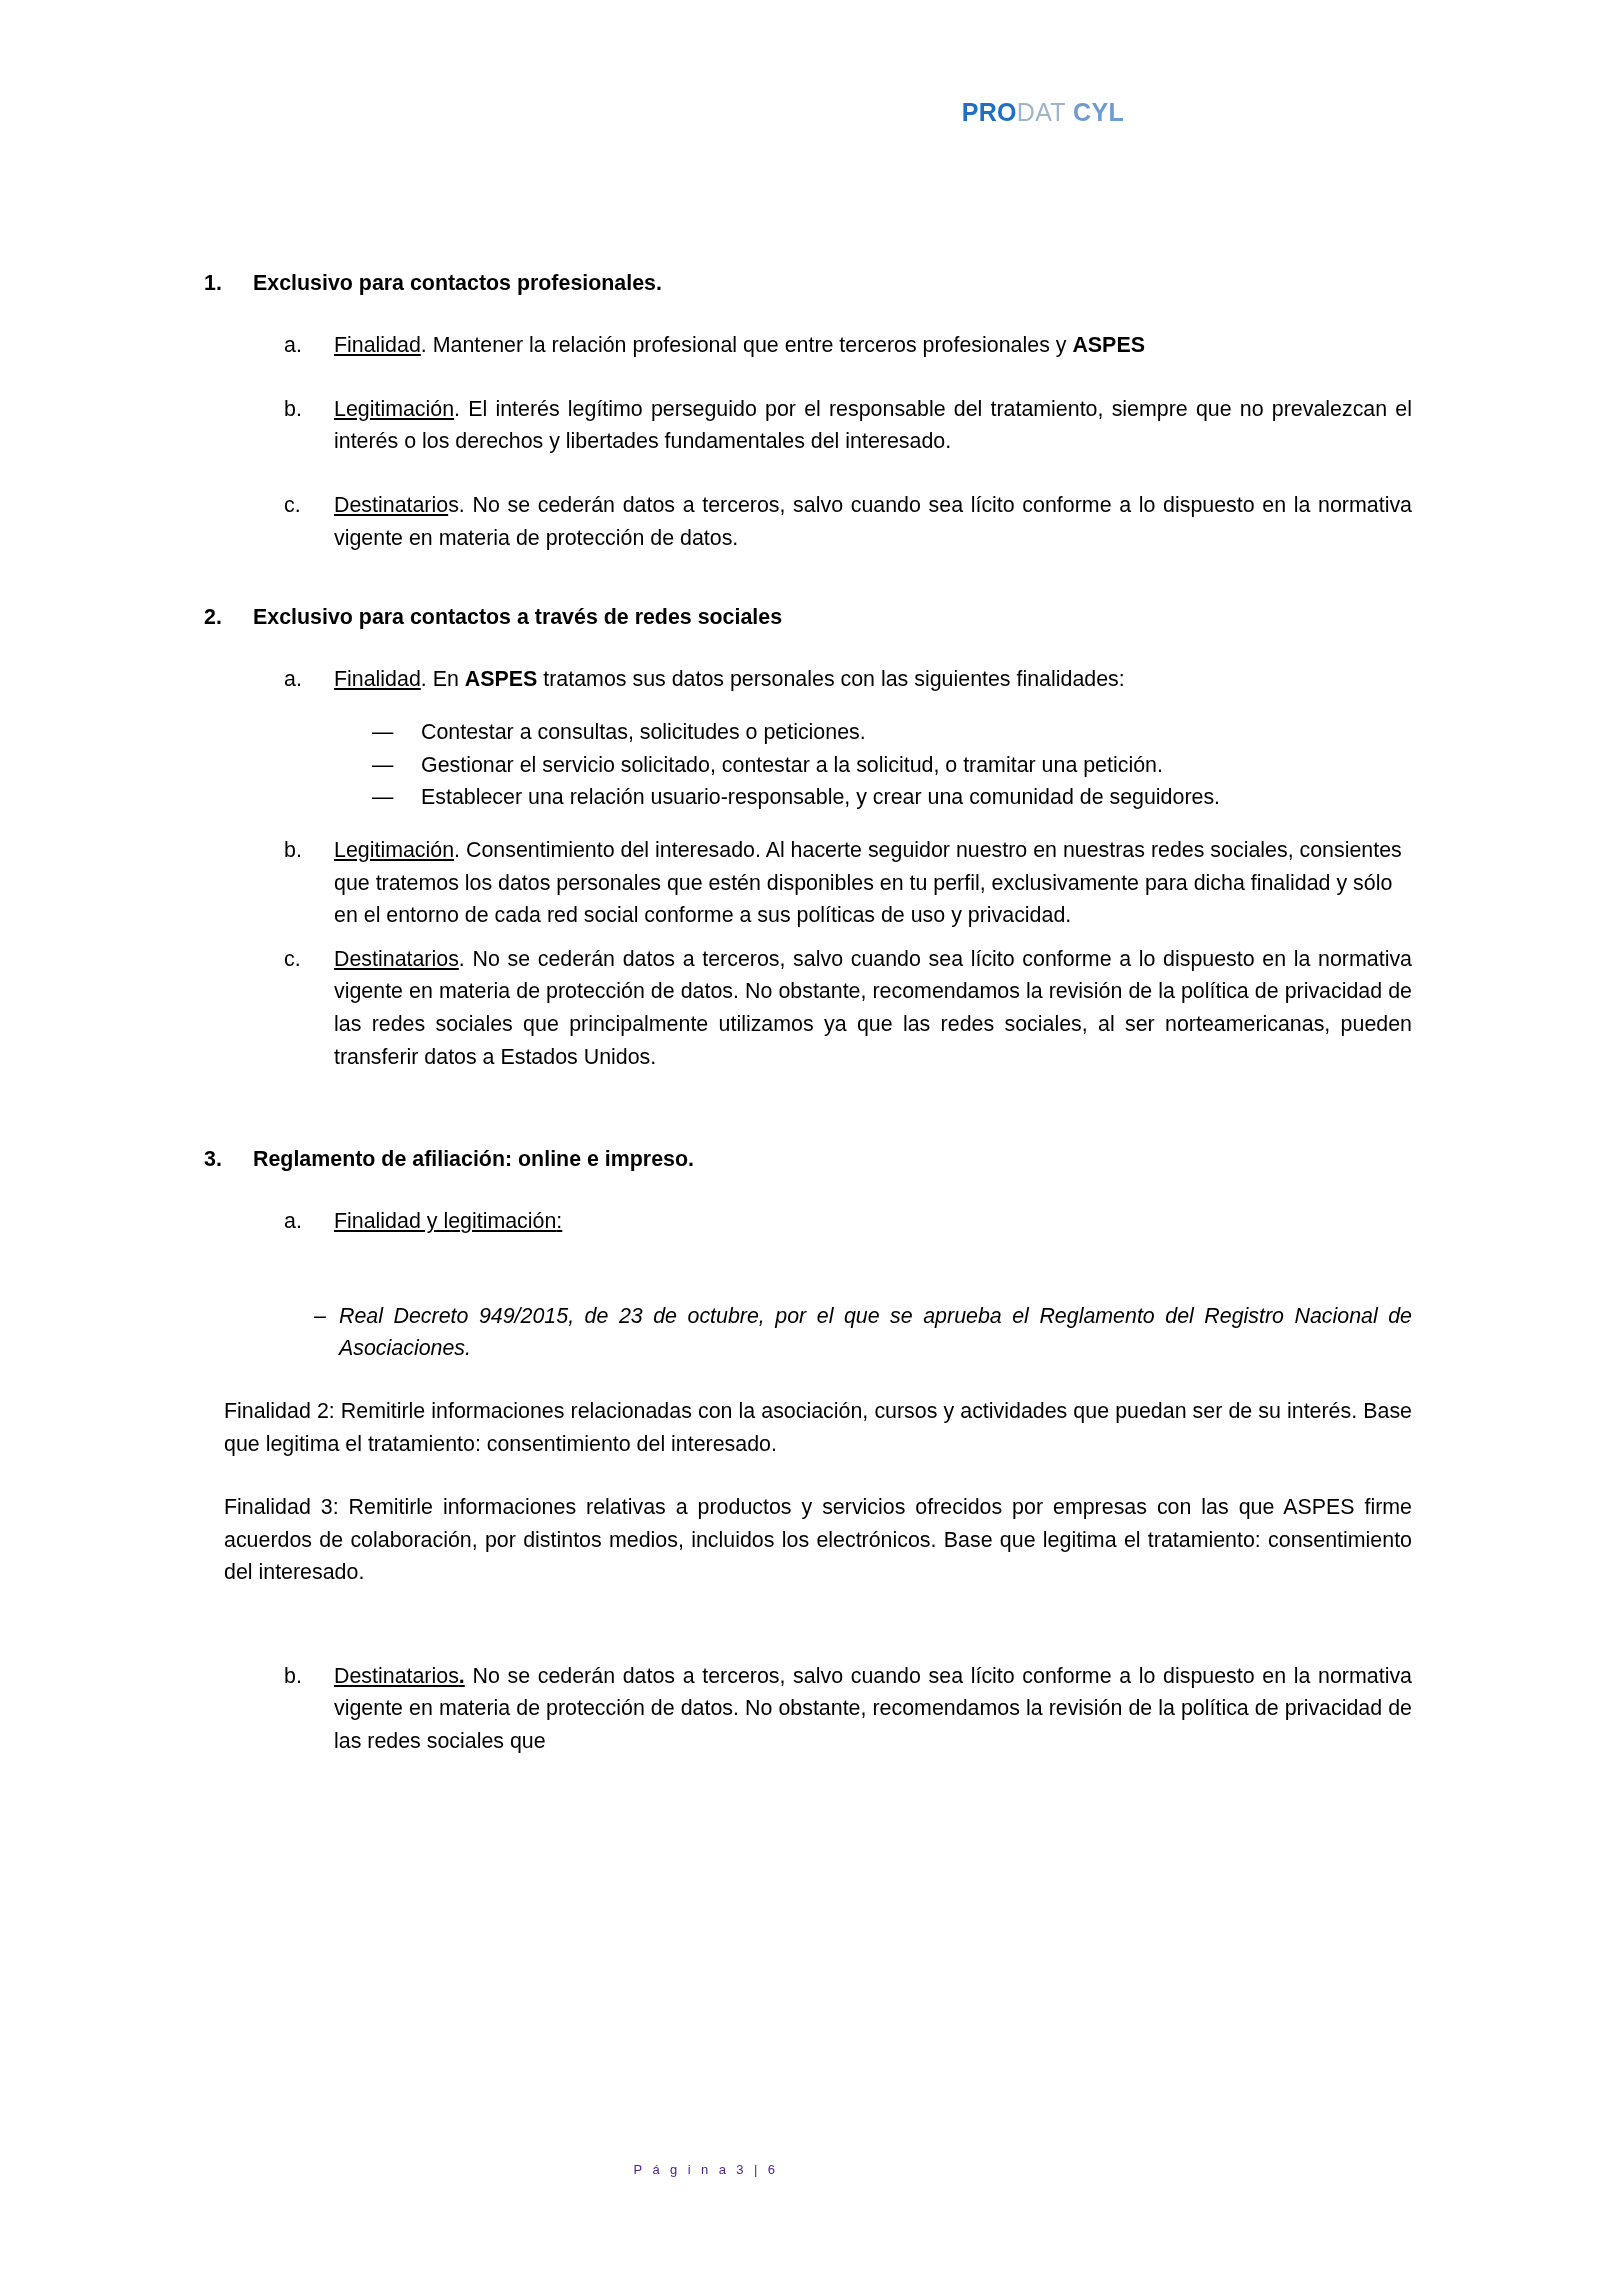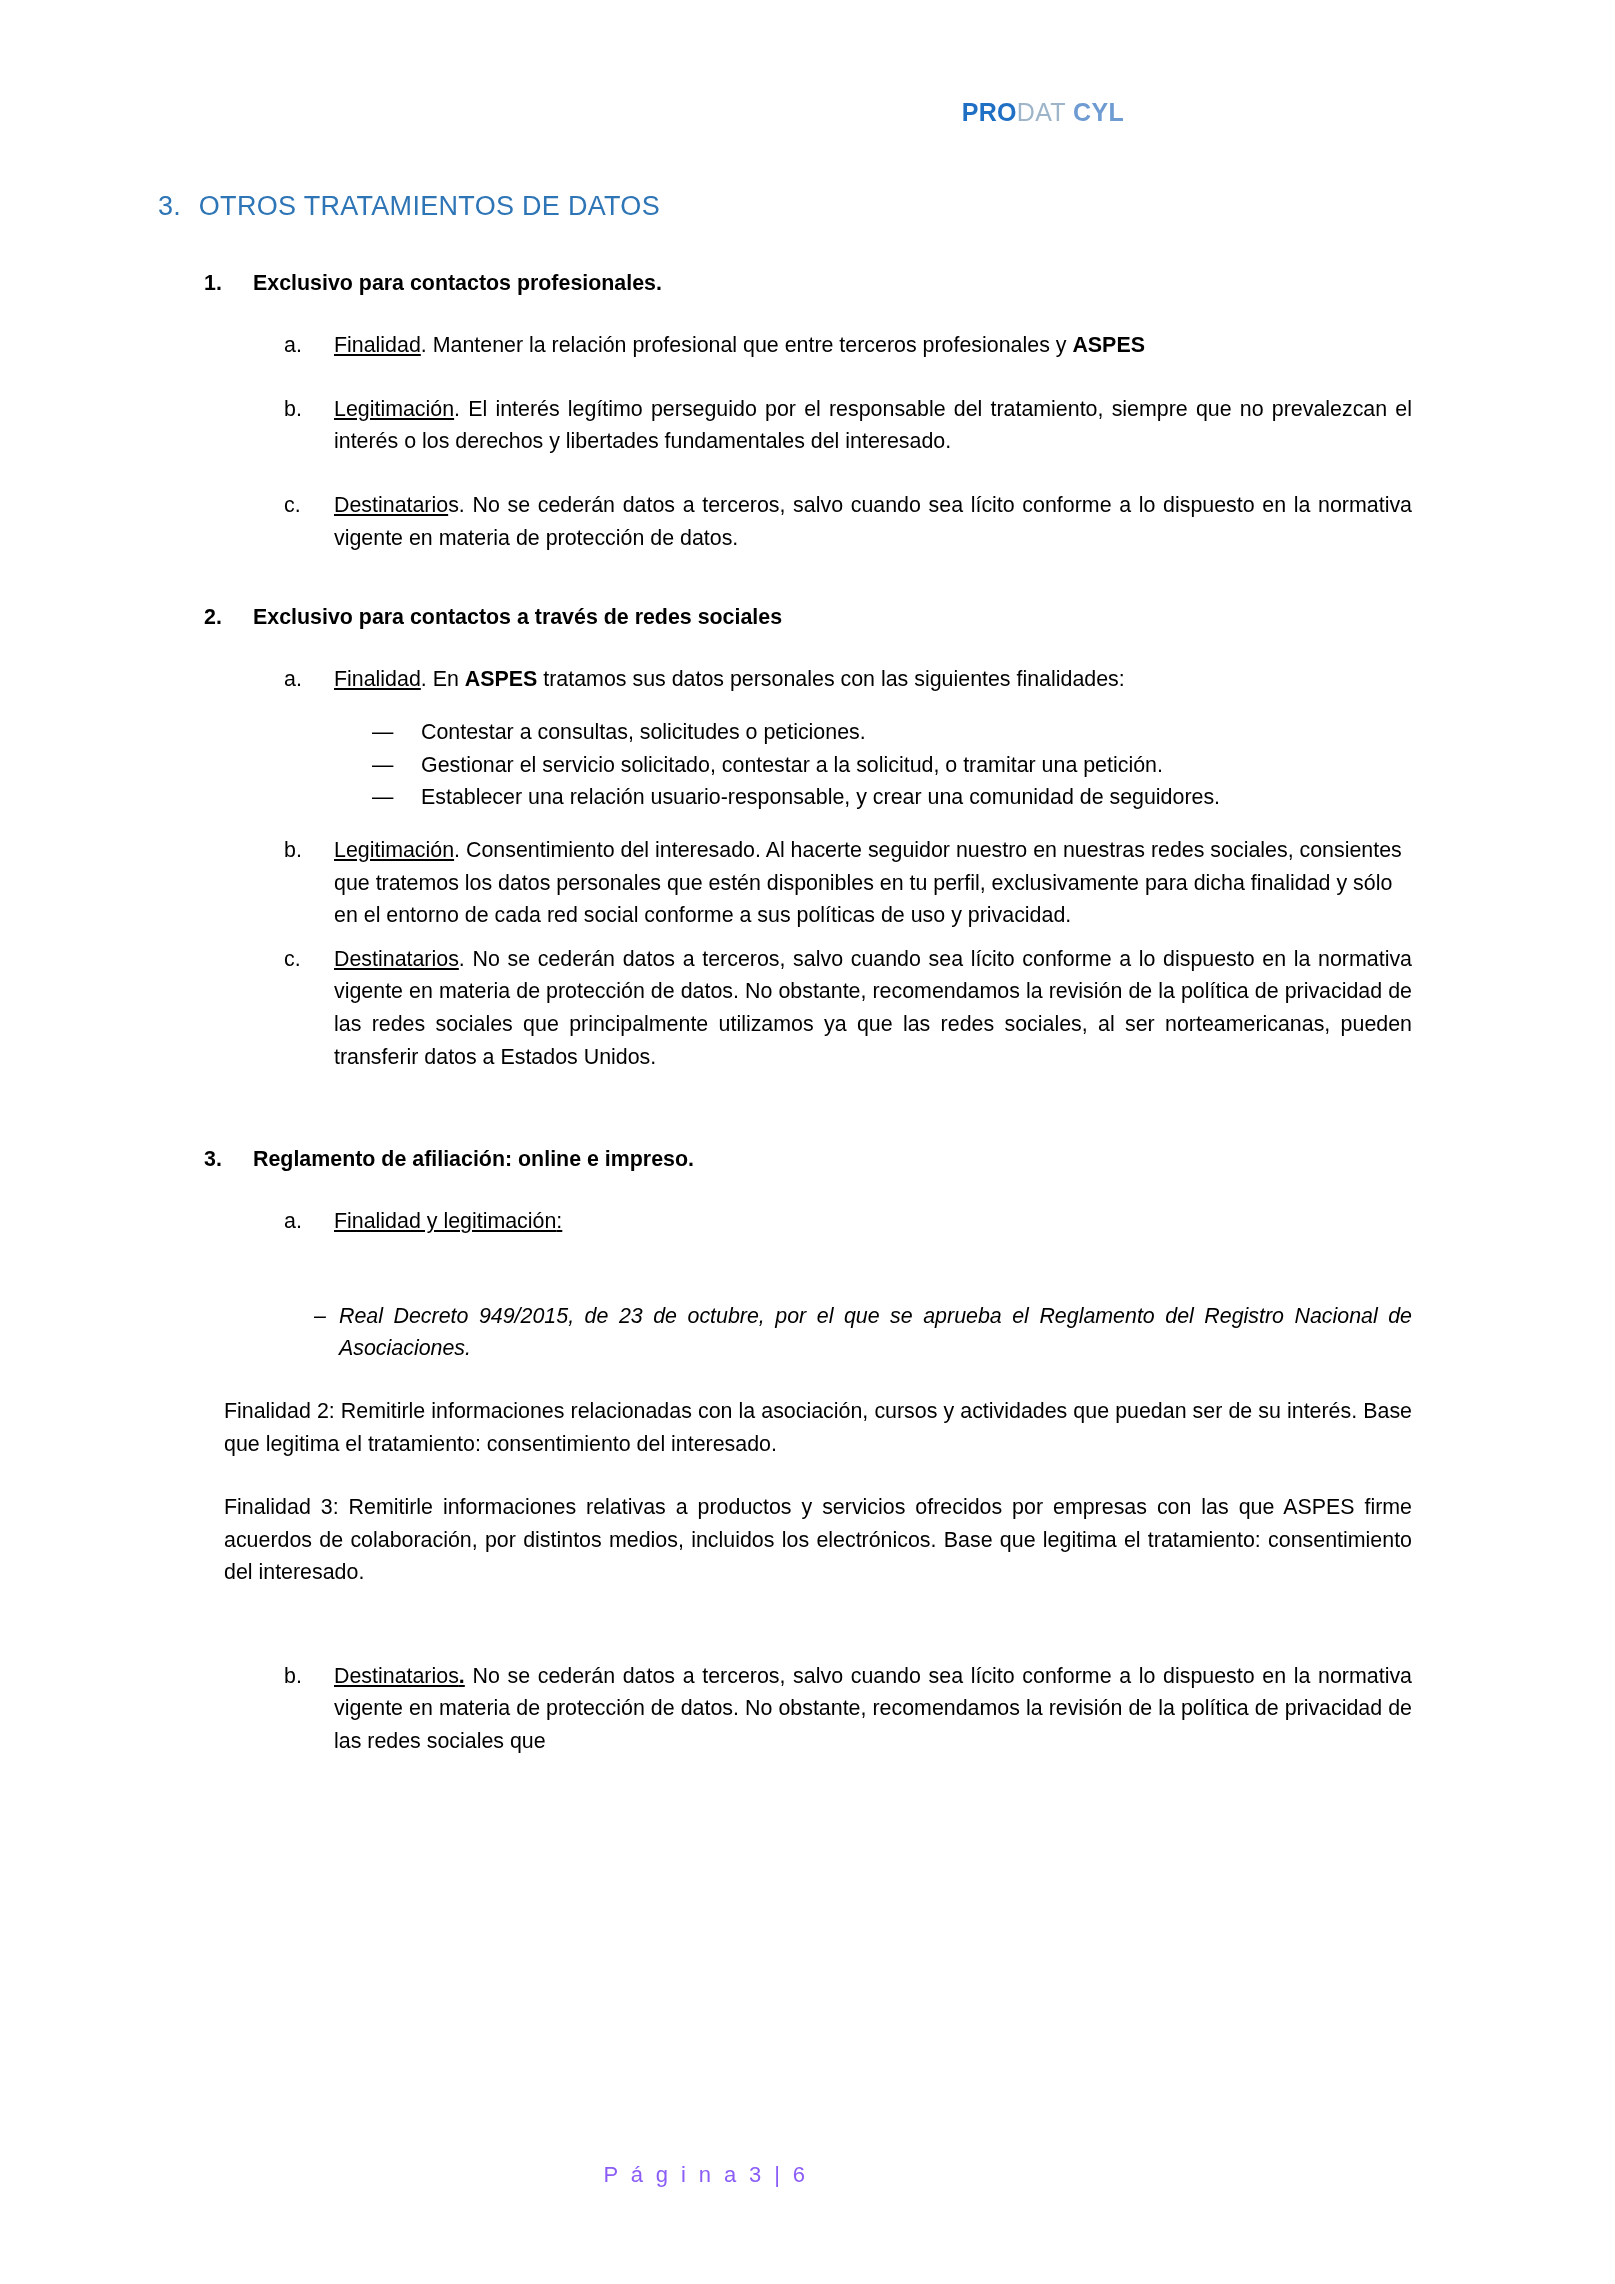--- a/index.html
+++ b/index.html
@@ -158,38 +158,35 @@
 
   
   .doc-footer {
     position: absolute;
     left: 0;
     top: 2162px;
     width: 1616px;
     text-align: center;
     padding-right: 204px;
     box-sizing: border-box;
-    font-size: 22px;
-    color: #8b5cf6;
+    font-size: 13px;
+    color: #4c1d95;
     letter-spacing: 3.4px;
     white-space: nowrap;
   }
 </style>
 </head>
 <body>
 
 <div class="page">
 
   <div class="doc-header">
     <span class="logo-pro">PRO</span><span class="logo-dat">DAT</span><span class="logo-sp">&nbsp;</span><span class="logo-cyl">CYL</span>
   </div>
 
-  <div class="section-title">
-    <span class="st-num">3.</span><span>OTROS TRATAMIENTOS DE DATOS</span>
-  </div>
 
   <div class="content">
 
     <div class="lvl1">
       <span class="marker">1.</span>
       <span>Exclusivo para contactos profesionales.</span>
     </div>
 
     <div class="sp-m"></div>
 

